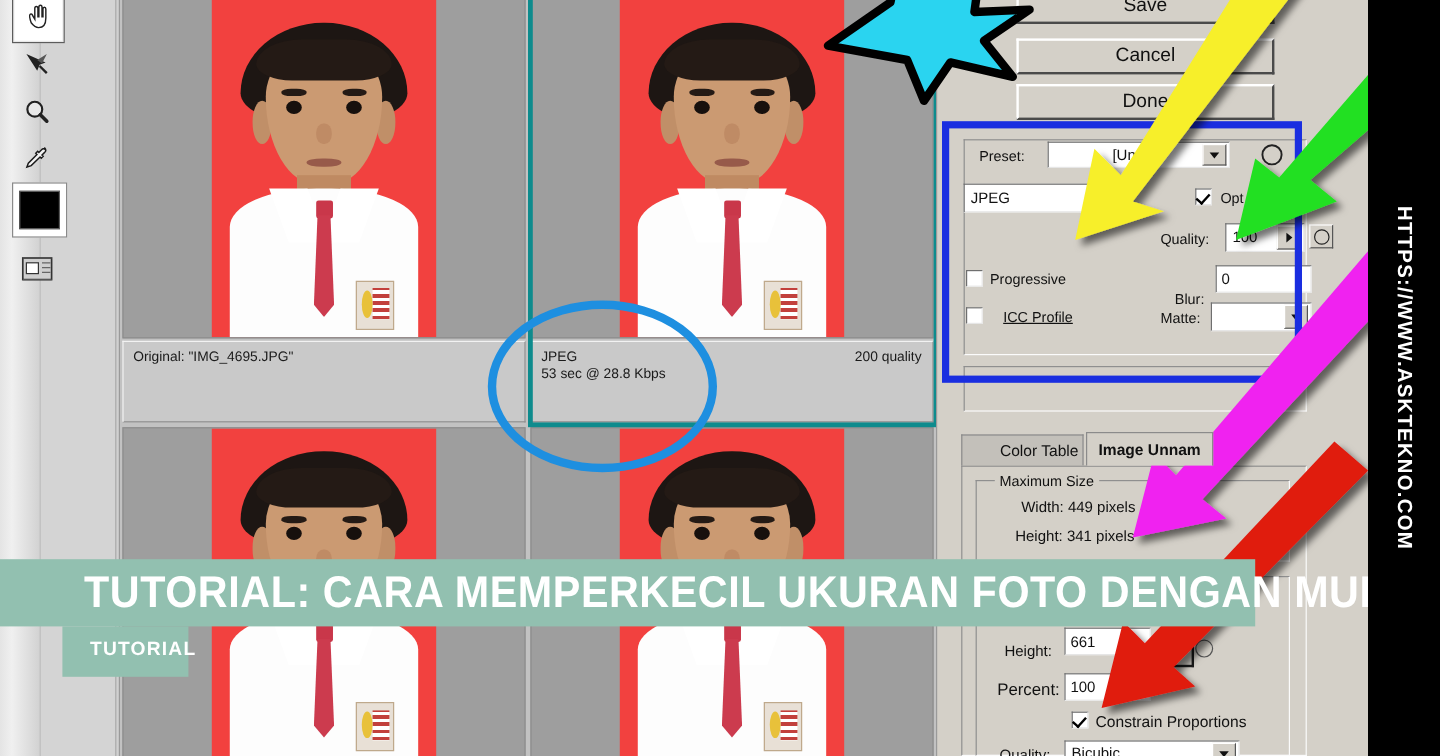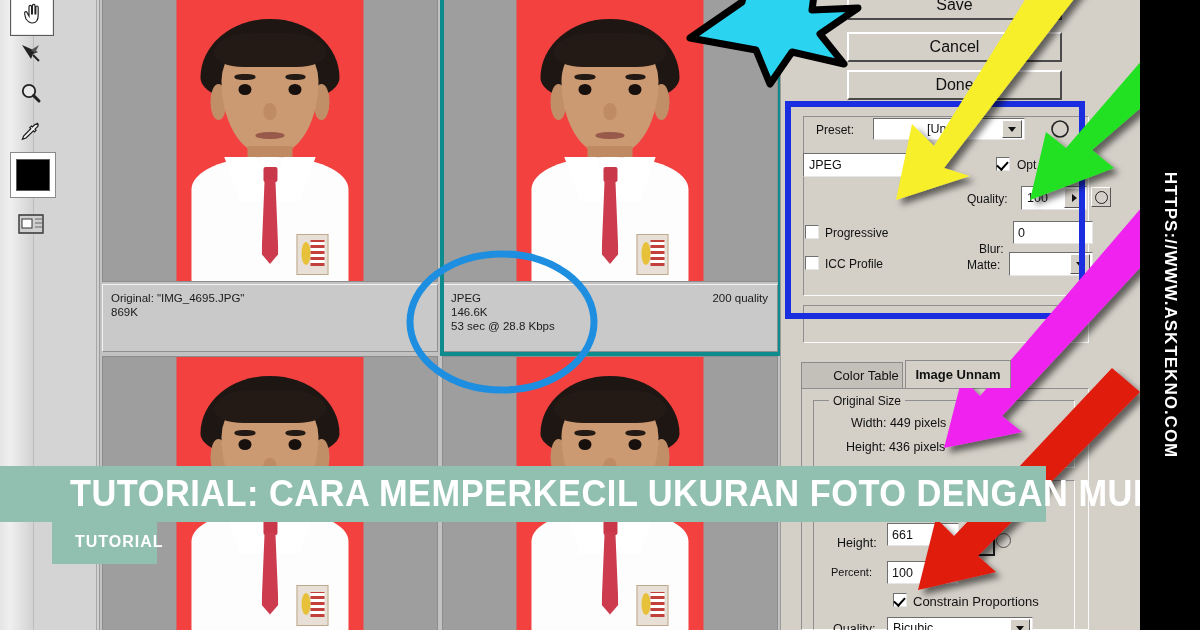--- a/index.html
+++ b/index.html
@@ -201,26 +201,24 @@
           <div class="p-collar-l"></div>
           <div class="p-collar-r"></div>
         <div class="p-knot"></div>
           <div class="p-tie"></div>
           <div class="p-badge"></div>
       </div>
     </div>
 
     <div class="infobar" style="left:2px;top:284px;width:336px;height:68px;">
       <div>Original: "IMG_4695.JPG"</div>
-      <div>869K</div>
     </div>
 
     <div class="infobar" style="left:342px;top:284px;width:336px;height:68px;">
       <div>JPEG</div>
-      <div>146.6K</div>
       <div>53 sec @ 28.8 Kbps</div>
       <div class="rt">200 quality</div>
     </div>
 
     <div class="pvcell" style="left:2px;top:356px;width:336px;height:276px;">
       <div class="photo">
         <div class="p-hair"></div>
           <div class="p-ear-l"></div>
           <div class="p-ear-r"></div>
         <div class="p-face"></div>
@@ -312,51 +310,51 @@
 
     <div class="cbx" style="left:24px;top:225px;"></div>
     <span class="lbl" style="left:44px;top:226px;">Progressive</span>
 
     <span class="lbl" style="left:198px;top:226px;margin-top:16px;">Blur:</span>
     <div class="fld" style="left:232px;top:221px;width:80px;height:23px;">
       <span>0</span>
     </div>
 
     <div class="cbx" style="left:24px;top:256px;"></div>
-    <span class="lbl" style="left:44px;top:257px;">ICC Profile</span>
+    <span class="lbl" style="left:55px;top:257px;text-decoration:underline;">ICC Profile</span>
 
     <span class="lbl" style="left:186px;top:258px;">Matte:</span>
     <div class="combo" style="left:228px;top:252px;width:84px;height:24px;">
       <span class="txt"></span>
       <span class="arw">
           <i class="tri-d"></i>
         </span>
     </div>
 
     <div class="groupbox" style="left:22px;top:305px;width:286px;height:38px;background:#d4d0c8;"></div>
 
     <div class="tab" style="left:20px;top:362px;width:102px;padding-left:28px;">Color Table</div>
     <div class="tab active" style="left:124px;top:360px;width:106px;">Image Unnam</div>
     <div style="position:absolute;left:20px;top:388px;width:288px;height:242px;background:#d4d0c8;border:1px solid #8f8f8f;border-right-color:#fbfbfb;border-bottom-color:#fbfbfb;box-sizing:border-box;"></div>
 
     <div class="groupbox" style="left:32px;top:400px;width:262px;height:68px;"></div>
-    <span class="gblabel" style="left:48px;top:394px;">Original Size</span>
+    <span class="gblabel" style="left:48px;top:394px;">Maximum Size</span>
     <span class="lbl" style="left:70px;top:416px;font-size:12.5px;">Width: 449 pixels</span>
-    <span class="lbl" style="left:65px;top:440px;font-size:12.5px;">Height: 436 pixels</span>
+    <span class="lbl" style="left:65px;top:440px;font-size:12.5px;">Height: 341 pixels</span>
 
     <div class="groupbox" style="left:32px;top:480px;width:262px;height:150px;"></div>
 
     <span class="lbl" style="left:56px;top:536px;font-size:12.5px;">Height:</span>
     <div class="fld" style="left:106px;top:523px;width:72px;height:23px;">
       <span>661</span>
     </div>
     <div style="position:absolute;left:190px;top:528px;width:22px;height:26px;border-right:2px solid #1a1a1a;border-bottom:2px solid #1a1a1a;"></div>
     <div style="position:absolute;left:215px;top:533px;width:13px;height:13px;border:1.6px solid #555;border-radius:50%;"></div>
 
-    <span class="lbl" style="left:50px;top:566px;font-size:11px;">Percent:</span>
+    <span class="lbl" style="left:50px;top:566px;font-size:14px;">Percent:</span>
     <div class="fld" style="left:106px;top:561px;width:72px;height:23px;">
       <span>100</span>
     </div>
 
     <div class="cbx on" style="left:112px;top:593px;"></div>
     <span class="lbl" style="left:132px;top:594px;font-size:13px;">Constrain Proportions</span>
 
     <span class="lbl" style="left:52px;top:622px;font-size:12.5px;">Quality:</span>
     <div class="combo" style="left:106px;top:617px;width:146px;height:22px;">
       <span class="txt">Bicubic</span>

